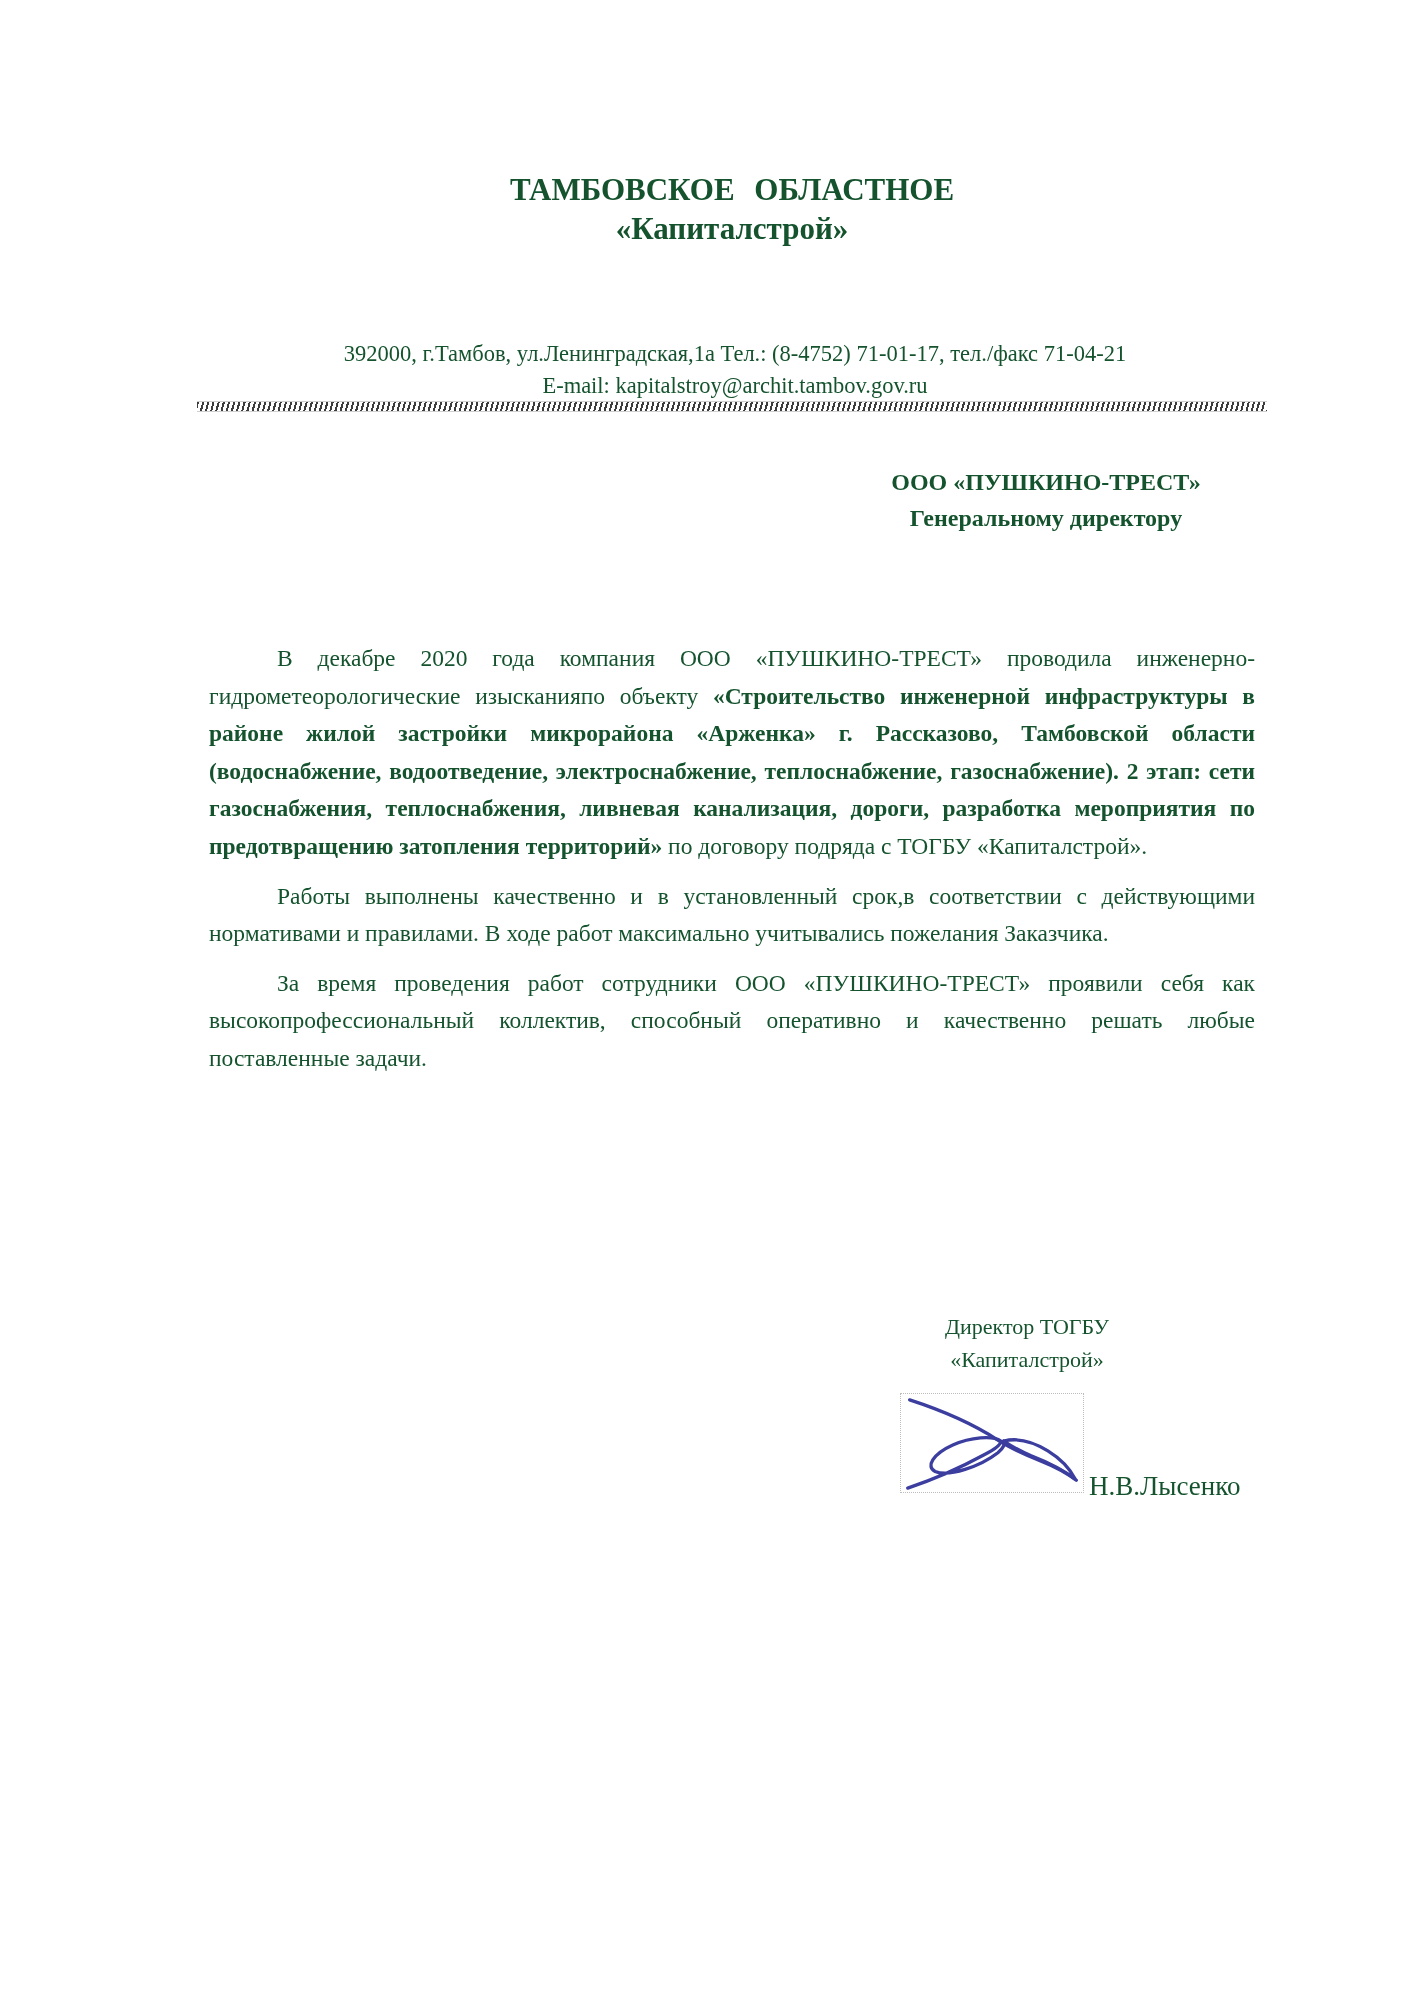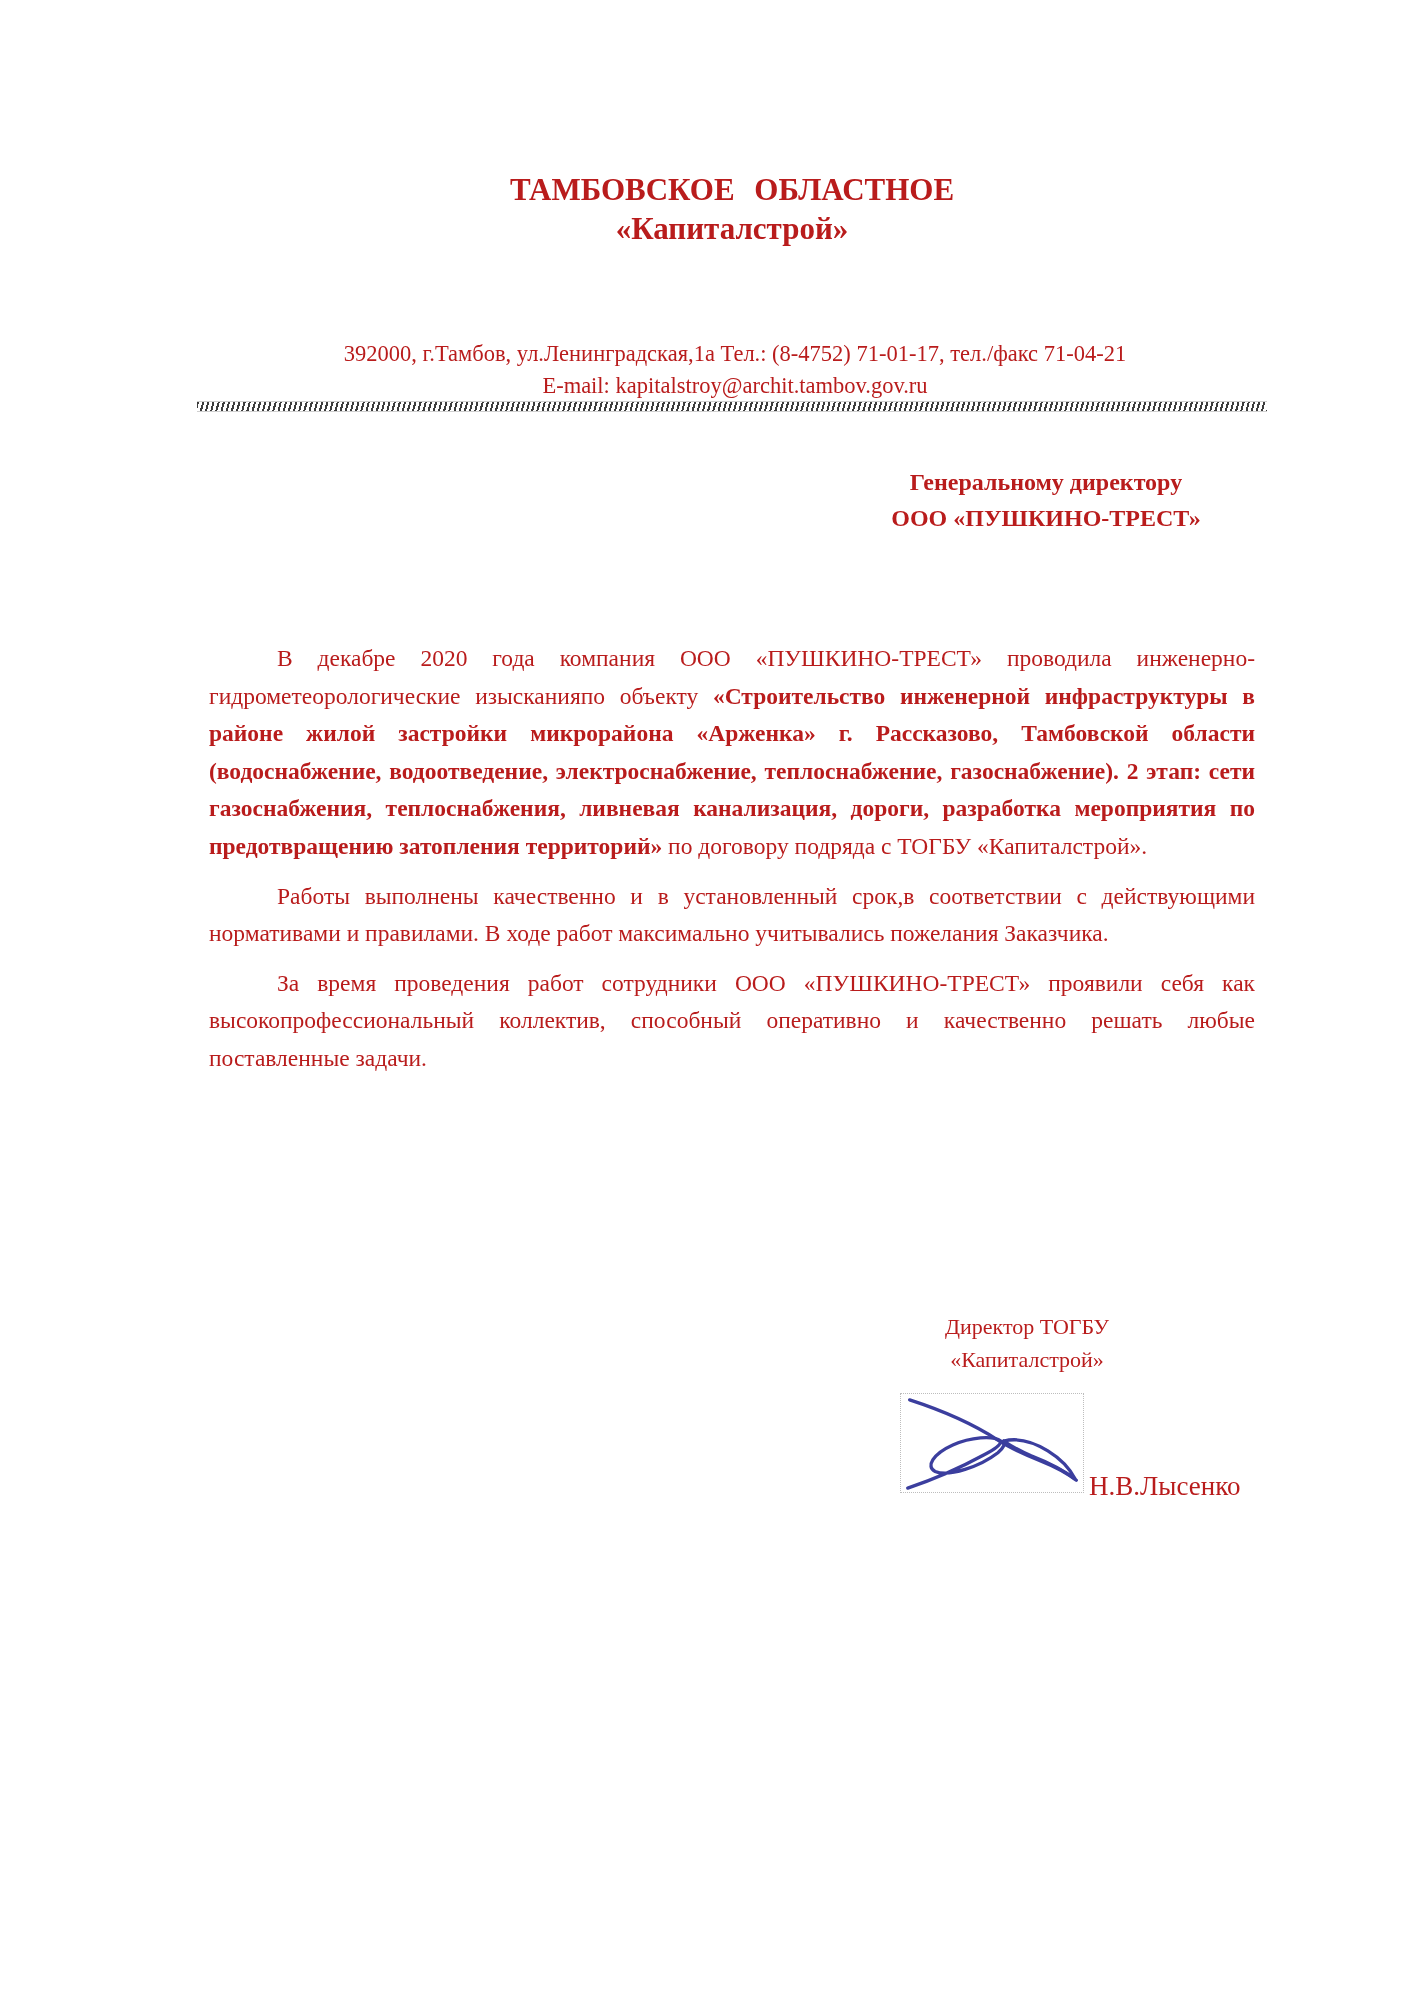--- a/index.html
+++ b/index.html
@@ -2,21 +2,21 @@
 <html><head>
 <meta charset="utf-8">
 <style>
   html, body { margin: 0; padding: 0; background: #ffffff; }
   .page {
     position: relative;
     width: 1413px;
     height: 2000px;
     background: #ffffff;
     font-family: "Liberation Serif", "DejaVu Serif", serif;
-    color: #b91c1c;
+    color: #14532d;
     overflow: hidden;
   }
   .letterhead {
     position: absolute;
     left: 197px; top: 170px;
     width: 1070px;
     text-align: center;
     font-weight: bold;
     font-size: 31px;
     line-height: 39px;
@@ -93,22 +93,22 @@
   </div>
 
   <div class="contact">
     <div>392000, г.Тамбов, ул.Ленинградская,1а Тел.: (8-4752) 71-01-17, тел./факс 71-04-21</div>
     <div>E-mail: kapitalstroy@archit.tambov.gov.ru</div>
   </div>
 
   <div class="divider"></div>
 
   <div class="recipient">
+    <div>ООО «ПУШКИНО-ТРЕСТ»</div>
     <div>Генеральному директору</div>
-    <div>ООО «ПУШКИНО-ТРЕСТ»</div>
   </div>
 
   <div class="body-text">
     <p><span>В декабре 2020 года компания ООО «ПУШКИНО-ТРЕСТ» проводила инженерно-гидрометеорологические изысканияпо объекту </span><span class="b">«Строительство инженерной инфраструктуры в районе жилой застройки микрорайона «Арженка» г. Рассказово, Тамбовской области (водоснабжение, водоотведение, электроснабжение, теплоснабжение, газоснабжение). 2 этап: сети газоснабжения, теплоснабжения, ливневая канализация, дороги, разработка мероприятия по предотвращению затопления территорий»</span><span> по договору подряда с ТОГБУ «Капиталстрой».</span></p>
     <p>Работы выполнены качественно и в установленный срок,в соответствии с действующими нормативами и правилами. В ходе работ максимально учитывались пожелания Заказчика.</p>
     <p>За время проведения работ сотрудники ООО «ПУШКИНО-ТРЕСТ» проявили себя как высокопрофессиональный коллектив, способный оперативно и качественно решать любые поставленные задачи.</p>
   </div>
 
   <div class="sig-title">
     <div>Директор ТОГБУ</div>

